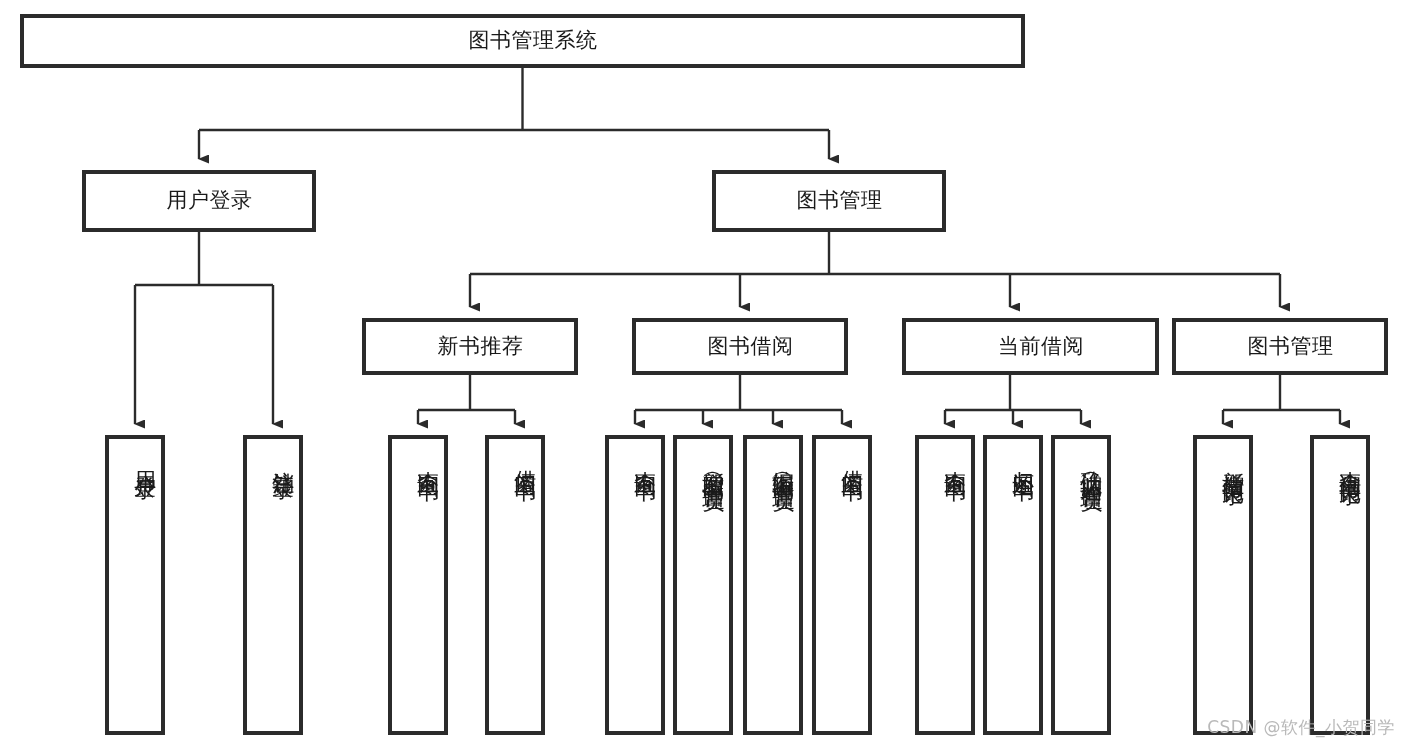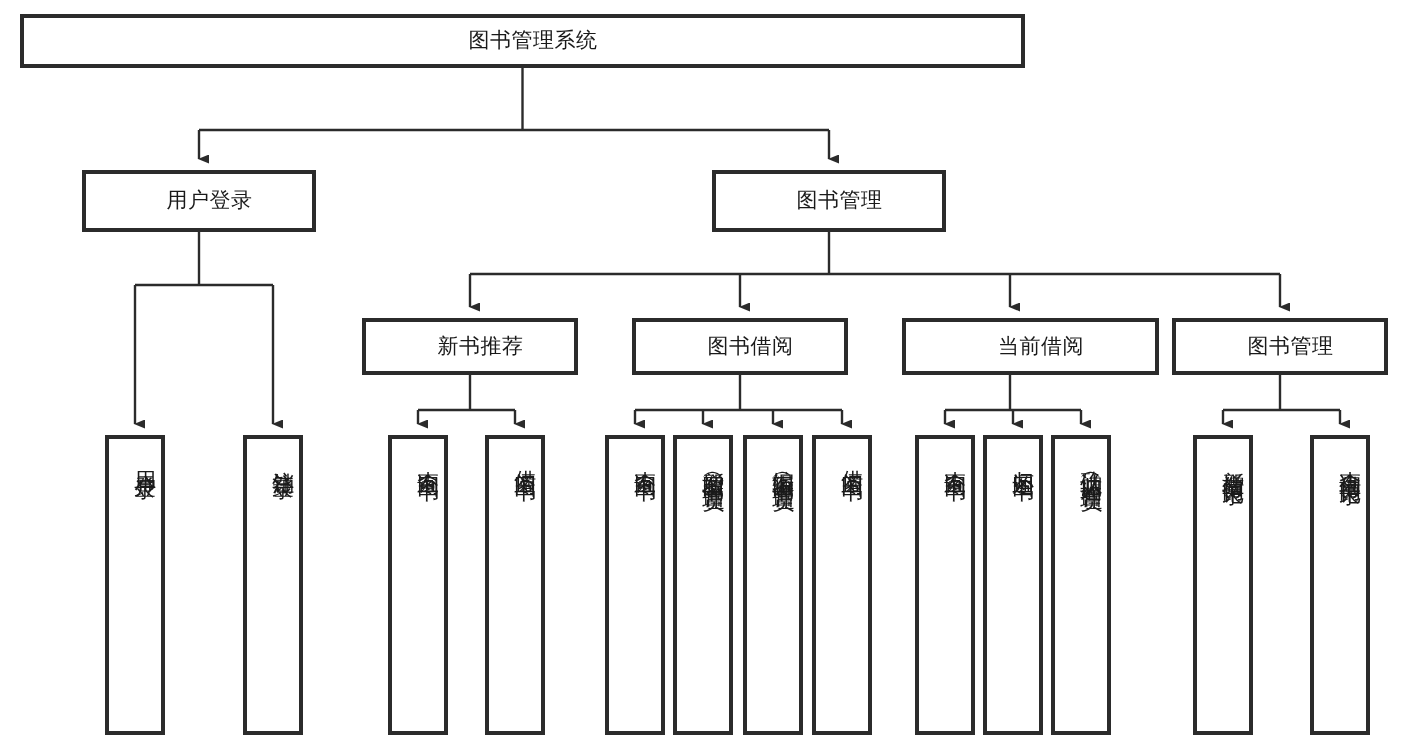--- a/index.html
+++ b/index.html
@@ -175,14 +175,15 @@
         <span class="node-label" style="color: rgb(26, 26, 26);">确认归还（管理员）</span>
       </div>
       <div class="node-box vert" style="left: 1193px; top: 435px; width: 60px; height: 300px; border-color: rgb(43, 43, 43); background: rgb(255, 255, 255);">
         <span class="node-label" style="color: rgb(26, 26, 26);">新增借阅记录</span>
       </div>
       <div class="node-box vert" style="left: 1310px; top: 435px; width: 60px; height: 300px; border-color: rgb(43, 43, 43); background: rgb(255, 255, 255);">
         <span class="node-label" style="color: rgb(26, 26, 26);">查询借阅记录</span>
       </div>
     </div>
 
+  <div id="watermark">CSDN @软件_小贺同学</div>
 
 </div>
 
 </body></html>

